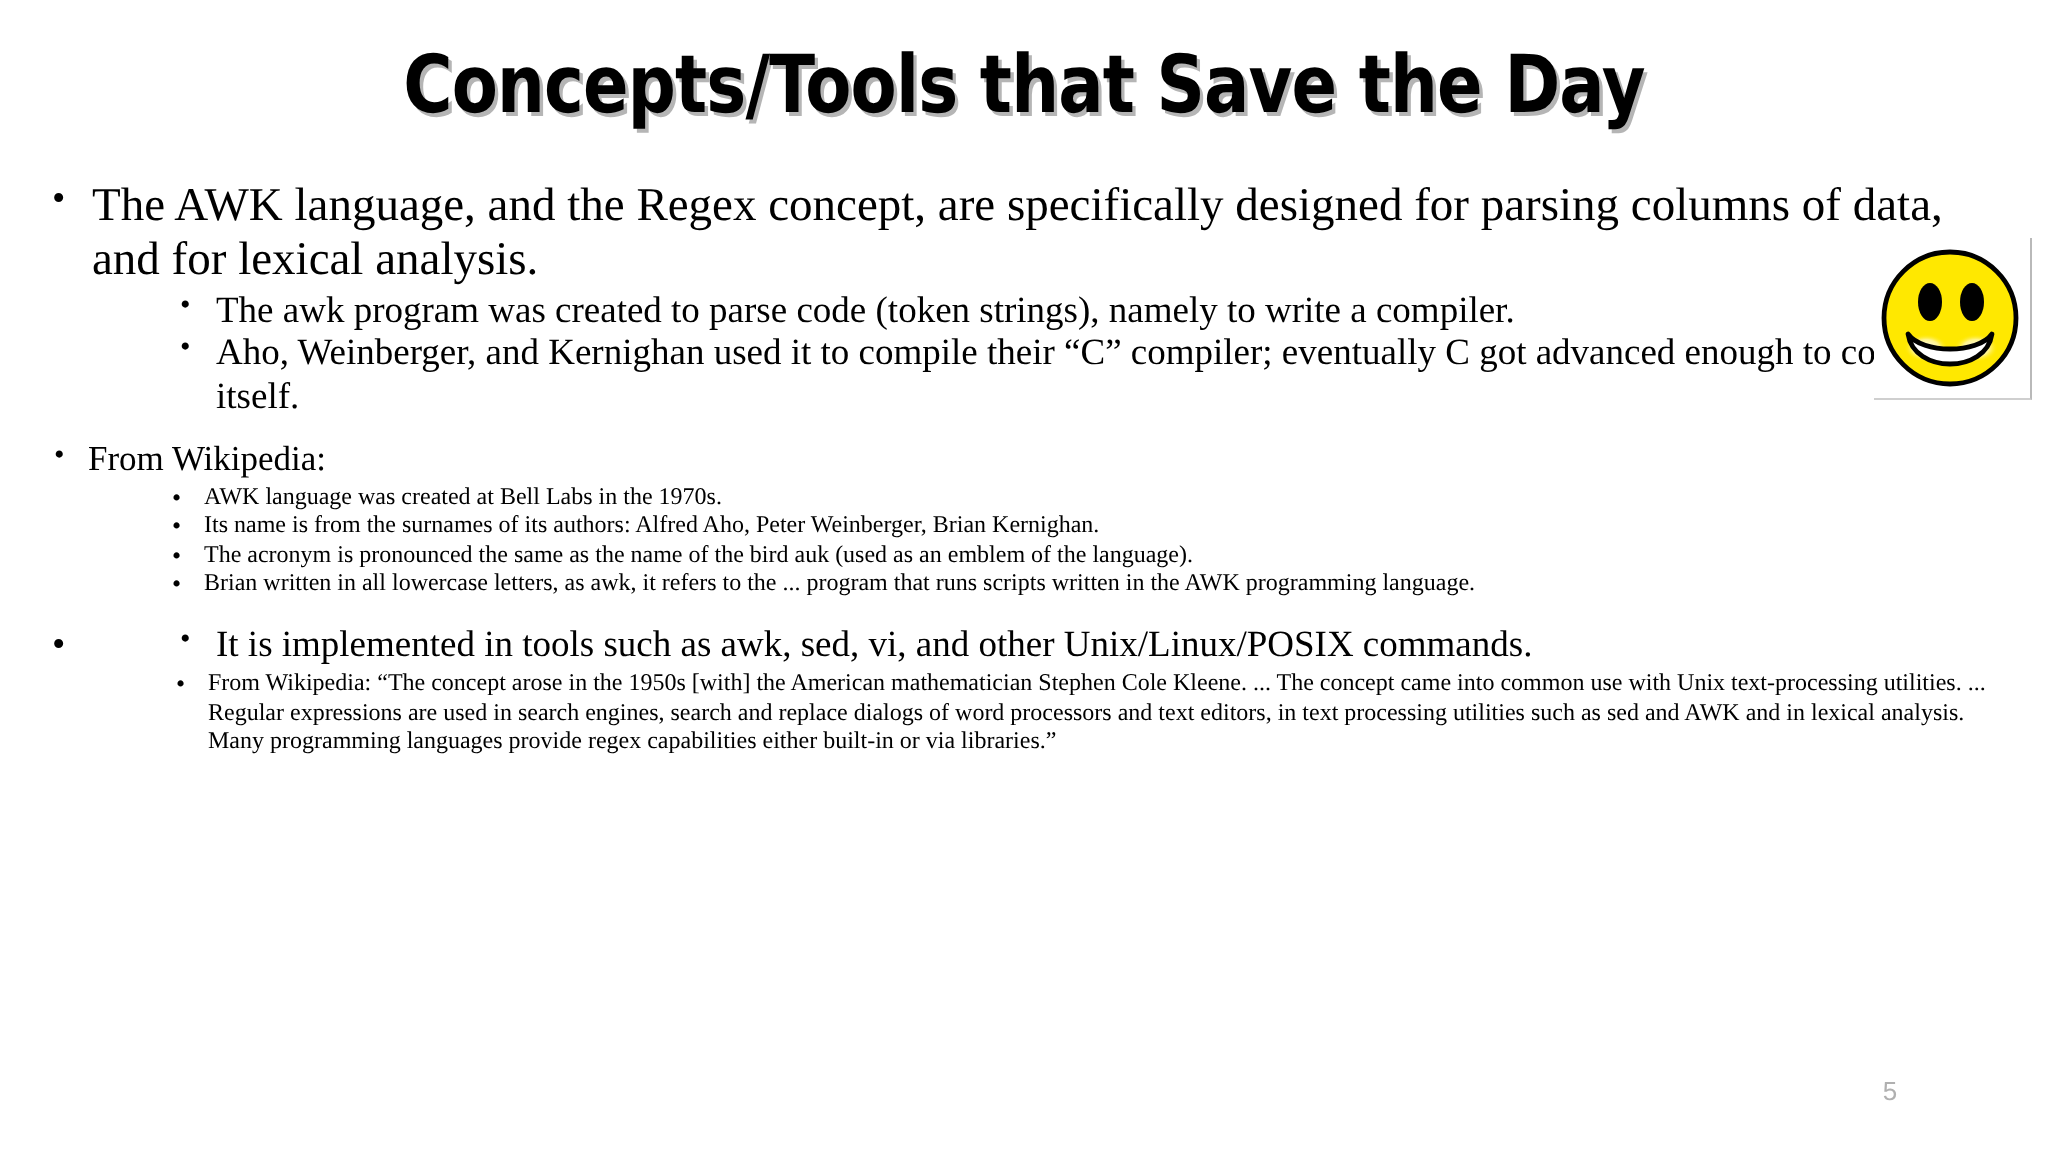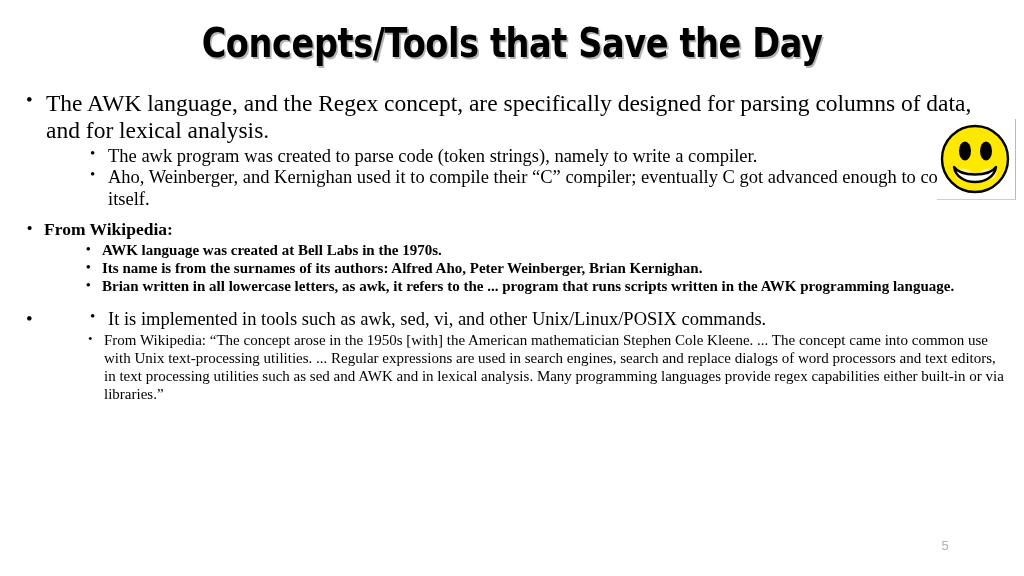--- a/index.html
+++ b/index.html
@@ -69,21 +69,20 @@
     top: -1px;
     font-size: 19px;
     line-height: 1.2;
   }
 
   
   li.l1.small {
     font-size: 17.5px;
     padding-left: 24px;
     line-height: 1.2;
-    font-weight: bold;
   }
   li.l1.small::before {
     font-size: 15px;
     left: 7px;
     top: 0px;
   }
 
   
   ul.lvl2 { margin-top: 1px; }
   li.l2 {
@@ -96,21 +95,21 @@
   }
   li.l2::before {
     content: "\2022";
     position: absolute;
     left: 8px;
     top: -1px;
     font-size: 15px;
   }
 
   li.l2.tiny {
-    font-size: 15px;
+    font-size: 12px;
     line-height: 1.2;
     margin-left: 34px;
     padding-left: 24px;
   }
   li.l2.tiny::before {
     font-size: 13px;
     left: 8px;
     top: 0px;
   }
 
@@ -161,20 +160,21 @@
         </ul>
       </li>
 
       <div class="gap-sm"></div>
 
       <li class="l1 small">
         <span class="txt">From Wikipedia:</span>
         <ul class="lvl2">
           <li class="l2 tiny">AWK language was created at Bell Labs in the 1970s.</li>
           <li class="l2 tiny">Its name is from the surnames of its authors: Alfred Aho, Peter Weinberger, Brian Kernighan.</li>
+          <li class="l2 tiny">The acronym is pronounced the same as the name of the bird auk (used as an emblem of the language).</li>
           <li class="l2 tiny">Brian written in all lowercase letters, as awk, it refers to the ... program that runs scripts written in the AWK programming language.</li>
         </ul>
       </li>
 
       <div class="gap-md"></div>
 
       <li class="l1">
         <ul class="lvl2">
           <li class="l2">It is implemented in tools such as awk, sed, vi, and other Unix/Linux/POSIX commands.</li>
           <li class="l2 tiny">From Wikipedia: “The concept arose in the 1950s [with] the American mathematician Stephen Cole Kleene. ... The concept came into common use with Unix text-processing utilities.  ...  Regular expressions are used in search engines, search and replace dialogs of word processors and text editors, in text processing utilities such as sed and AWK and in lexical analysis. Many programming languages provide regex capabilities either built-in or via libraries.”</li>

